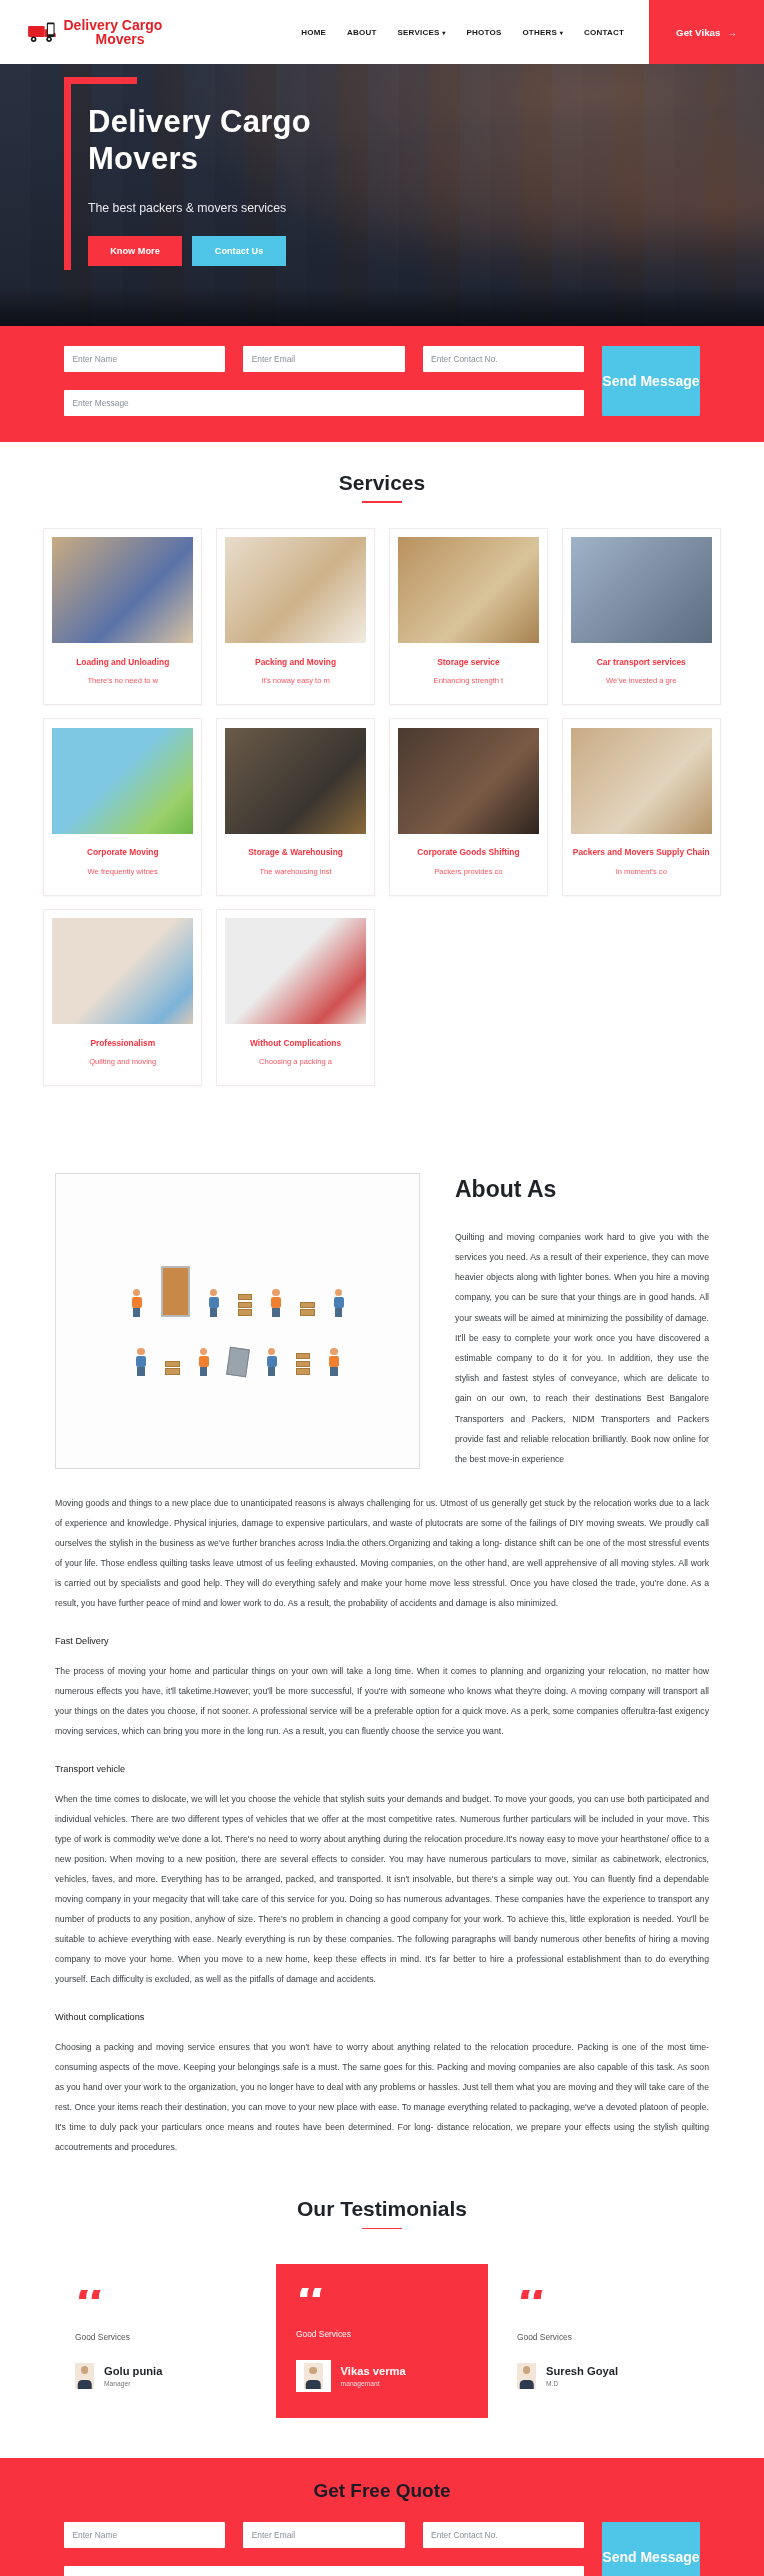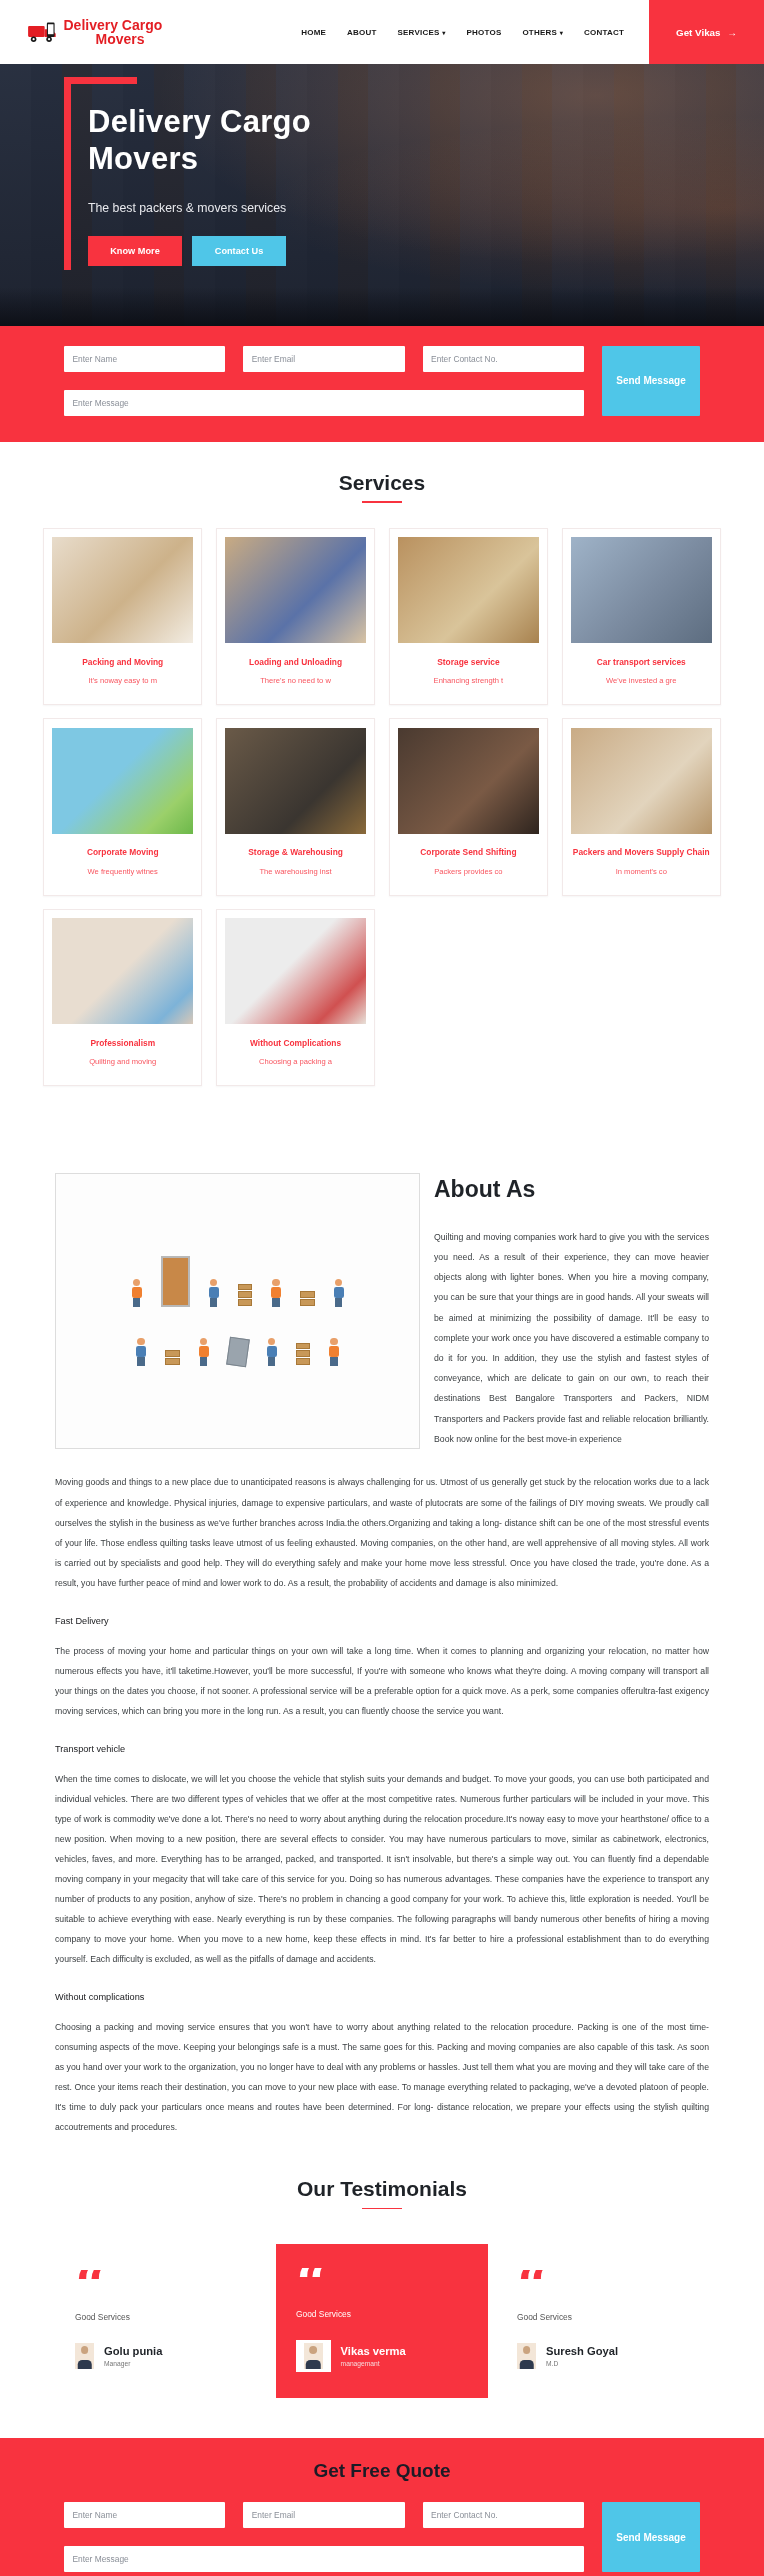--- a/index.html
+++ b/index.html
@@ -34,21 +34,21 @@
   .hero-btns { display:flex; gap:10px; margin-top:21px; }
   .hero-btn { width:94px; height:30px; border:none; color:#fff; font-size:9.2px; font-weight:bold; cursor:pointer; }
   .btn-red { background:#f8333f; }
   .btn-cyan { background:#4fc6e8; }
 
   
   .quote-band { background:#f8333f; padding:19.6px 64px 26px; }
   .qform { display:grid; grid-template-columns:1fr 1fr 1fr 98px; grid-template-rows:26px 26px; column-gap:7.3px; row-gap:5px;gap:18px; }
   .qform input { border:none; border-radius:1.1px; padding:0 8.4px; font-size:8.4px; color:#333; background:#fff; font-family:"Liberation Sans",sans-serif; }
   .qform input::placeholder { color:#8a8f98; }
-  .q-send { grid-column:4; grid-row:1 / 3; background:#4fc6e8; border:none; border-radius:1.1px; color:#fff; font-weight:bold; font-size:10px; cursor:pointer; }
+  .q-send { grid-column:4; grid-row:1 / 3; background:#4fc6e8; border:none; border-radius:1.1px; color:#fff; font-weight:bold; font-size:14px; cursor:pointer; }
   .q-msg { grid-column:1 / 4; grid-row:2; }
 
   
   .services { padding:29px 0 39px; background:#fff; }
   .section-title { text-align:center; font-size:21px; font-weight:800; color:#1f2328; }
   .heading-underline { width:40px; height:1.7px; background:#f8333f; margin:6.7px auto 0; }
   .cards-grid { width:678px; margin:25px auto 0; display:grid; grid-template-columns:repeat(4,1fr); gap:13.4px; }
   .s-card { background:#fff; border:0.6px solid #f2e9e9; box-shadow:0 0.6px 1.7px rgba(0,0,0,.04); padding:8.4px 8.4px 19px; cursor:pointer; }
   .card-img { height:106px; }
   .card-title { color:#f8333f; font-size:8.4px; font-weight:bold; text-align:center; margin-top:12.3px; line-height:1.5; }
@@ -60,21 +60,21 @@
   .img-5{background:linear-gradient(135deg,#9fb3c8,#7b8ba0 55%,#5d6d80);} 
   .img-6{background:linear-gradient(135deg,#7ec8e3 45%,#9bd06a 80%,#6cb84a);} 
   .img-7{background:linear-gradient(135deg,#a08a7a,#b85c4a 60%,#7a564d);} 
   .img-8{background:linear-gradient(135deg,#6a5a48,#3a3530 65%,#8a6a3a);} 
   .img-9{background:linear-gradient(135deg,#4a3a30,#7a5a45 60%,#2e241e);} 
   .img-10{background:linear-gradient(135deg,#c9ab85,#e2d4bd 60%,#b59468);} 
   .img-11{background:linear-gradient(135deg,#e8ddd0 50%,#7db3d8 85%,#d8c8b8);} 
   .img-12{background:linear-gradient(135deg,#ececec 45%,#d05050 80%,#e8e0d8);} 
 
   
-  .about { display:flex; gap:14px; padding:0 55px; margin-top:48px; }
+  .about { display:flex; gap:35px; padding:0 55px; margin-top:48px; }
   .about-illustration { width:365px; min-width:365px; border:0.6px solid #ddd; background:#fdfdfd; padding:25px 19.6px; display:flex; flex-direction:column; gap:31px; justify-content:center; }
   .ill-row { display:flex; align-items:flex-end; gap:19px; justify-content:center; }
   .person .head { width:7.3px; height:7.3px; border-radius:50%; background:#e8a06a; margin:0 auto; }
   .person .torso { width:10px; height:10.6px; background:#f08030; border-radius:2.2px; margin:0.6px auto 0; }
   .person .legs { width:7.3px; height:9.5px; background:#4a6a8a; margin:0 auto; }
   .person.blue .torso { background:#4a7fb5; }
   .boxstack .box { width:14.5px; height:6.7px; background:#c89858; border:0.6px solid #a87838; margin-bottom:1.1px; }
   .door { width:29px; height:51px; background:#c88848; border:2.8px solid #b8b8b8; }
   .tv { width:20px; height:28px; background:#9aa4ad; border:1.1px solid #7a848d; transform:rotate(8deg); }
   .about-text { flex:1; padding-top:3.4px; }
@@ -183,30 +183,30 @@
       <button class="q-send">Send Message</button>
       <input type="text" class="q-msg" placeholder="Enter Message" style="">
     </div>
   </section>
 
   <section class="services">
     <h2 class="section-title">Services</h2>
     <div class="heading-underline"></div>
     <div class="cards-grid">
       <div class="s-card">
+          <div class="card-img img-2"></div>
+          <div class="card-title">Loading and Unloading</div>
+          <div class="card-sub">There's no need to w</div>
+        </div>
+      <div class="s-card">
           <div class="card-img img-1"></div>
           <div class="card-title">Packing and Moving</div>
           <div class="card-sub">It's noway easy to m</div>
         </div>
       <div class="s-card">
-          <div class="card-img img-2"></div>
-          <div class="card-title">Loading and Unloading</div>
-          <div class="card-sub">There's no need to w</div>
-        </div>
-      <div class="s-card">
           <div class="card-img img-3"></div>
           <div class="card-title">Storage service</div>
           <div class="card-sub">Enhancing strength t</div>
         </div>
       <div class="s-card">
           <div class="card-img img-5"></div>
           <div class="card-title">Car transport services</div>
           <div class="card-sub">We've invested a gre</div>
         </div>
       <div class="s-card">
@@ -214,21 +214,21 @@
           <div class="card-title">Corporate Moving</div>
           <div class="card-sub">We frequently witnes</div>
         </div>
       <div class="s-card">
           <div class="card-img img-8"></div>
           <div class="card-title">Storage &amp; Warehousing</div>
           <div class="card-sub">The warehousing inst</div>
         </div>
       <div class="s-card">
           <div class="card-img img-9"></div>
-          <div class="card-title">Corporate Send Shifting</div>
+          <div class="card-title">Corporate Goods Shifting</div>
           <div class="card-sub">Packers provides co</div>
         </div>
       <div class="s-card">
           <div class="card-img img-10"></div>
           <div class="card-title">Packers and Movers Supply Chain</div>
           <div class="card-sub">In moment's co</div>
         </div>
       <div class="s-card">
           <div class="card-img img-11"></div>
           <div class="card-title">Professionalism</div>

